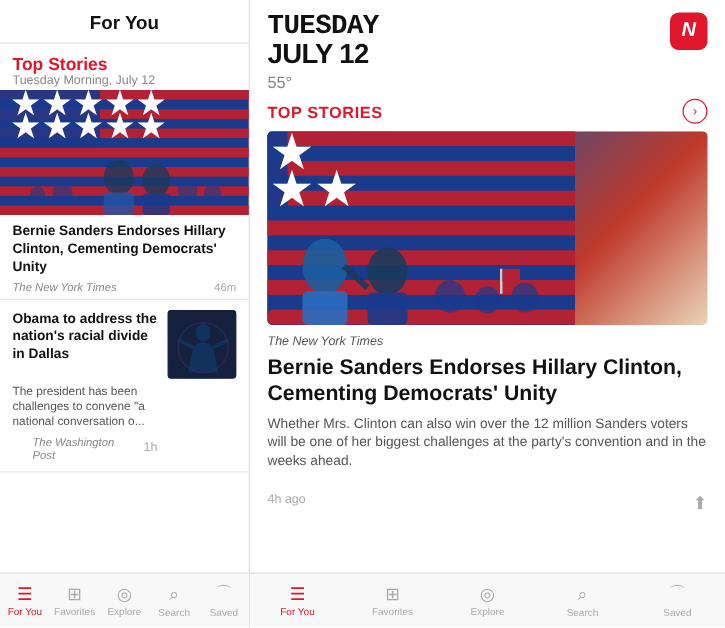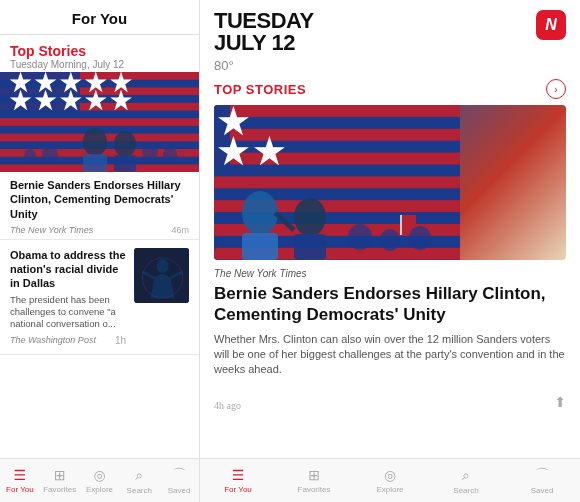--- a/index.html
+++ b/index.html
@@ -100,21 +100,21 @@
       border-bottom: 1px solid #e8e8e8;
     }
     .story2-text {
       flex: 1;
     }
     .story2-headline {
       font-size: 11px;
       font-weight: 700;
       color: #111;
       line-height: 1.3;
-      margin-bottom: 3px;
+      margin-bottom: 17px;
     }
     .story2-body {
       font-size: 9.5px;
       color: #555;
       line-height: 1.3;
     }
     .story2-thumb {
       width: 55px;
       height: 55px;
       background: radial-gradient(circle at 40% 30%, #1a1a2e, #16213e, #0f3460, #533483);
@@ -132,20 +132,21 @@
     .story2-meta {
       display: flex;
       justify-content: space-between;
       align-items: center;
       margin-top: 4px;
     }
     .story2-source {
       font-size: 9px;
       color: #888;
       font-style: italic;
+      margin-left: 16px;
     }
     .story2-time {
       font-size: 10px;
       color: #aaa;
       margin-left: 15px;
     }
 
     
     .tab-bar {
       height: 44px;
@@ -192,20 +193,21 @@
       justify-content: space-between;
       align-items: flex-start;
     }
     .right-date-block { }
     .right-day {
       font-size: 22px;
       font-weight: 800;
       color: #111;
       line-height: 1;
       letter-spacing: -0.5px;
+      font-family: Liberation Mono, monospace;
     }
     .right-date {
       font-size: 22px;
       font-weight: 800;
       color: #111;
       line-height: 1;
       letter-spacing: -0.5px;
     }
     .right-temp {
       font-size: 13px;
@@ -287,22 +289,21 @@
       font-size: 11px;
       color: #555;
       line-height: 1.4;
       margin-bottom: 16px;
     }
     .right-story-time {
       font-size: 10px;
       color: #aaa;
       display: flex;
       justify-content: space-between;
-      align-items: flex-end;
-      font-family: Liberation Serif, serif;
+      align-items: flex-start;
     }
 
     
     .right-tab-bar {
       height: 44px;
       display: flex;
       border-top: 1px solid #e0e0e0;
       background: #f8f8f8;
     }
   </style>
@@ -405,21 +406,21 @@
       <span class="tab-label">Saved</span>
     </div>
   </div>
 </div>
 
 <div class="right-panel">
   <div class="right-header">
     <div class="right-date-block">
       <div class="right-day">TUESDAY</div>
       <div class="right-date">JULY 12</div>
-      <div class="right-temp">80°</div>
+      <div class="right-temp">55°</div>
     </div>
     <div class="news-icon-right">N</div>
   </div>
 
   <div class="right-top-stories-bar">
     <span class="right-top-stories-label">TOP STORIES</span>
     <div class="right-see-more">›</div>
   </div>
 
   <div class="right-main-story">

